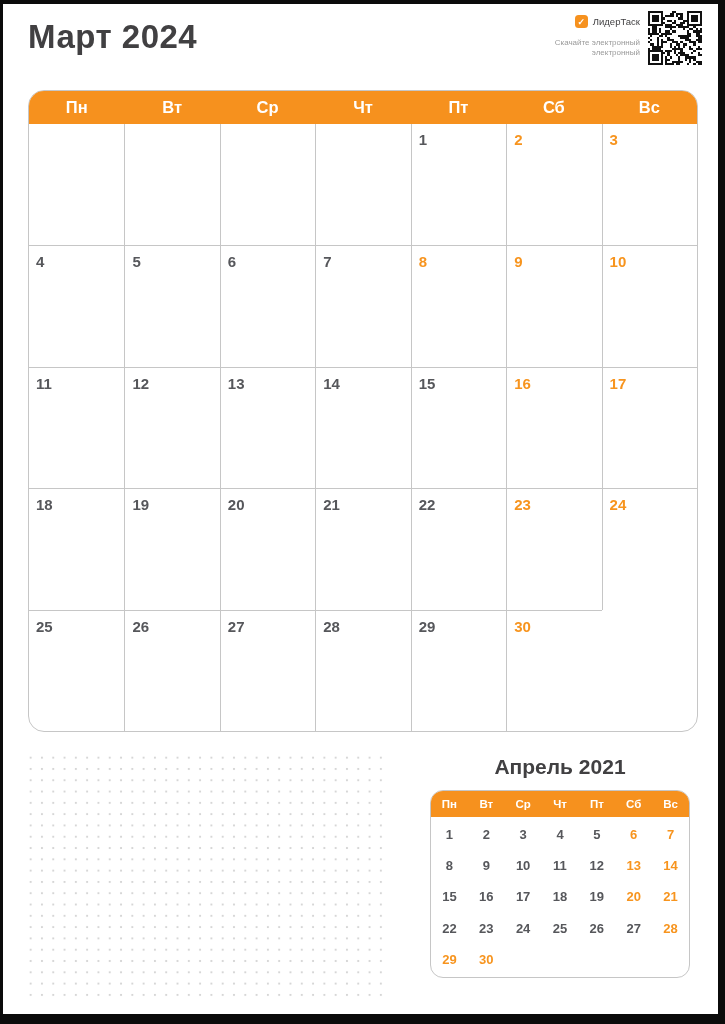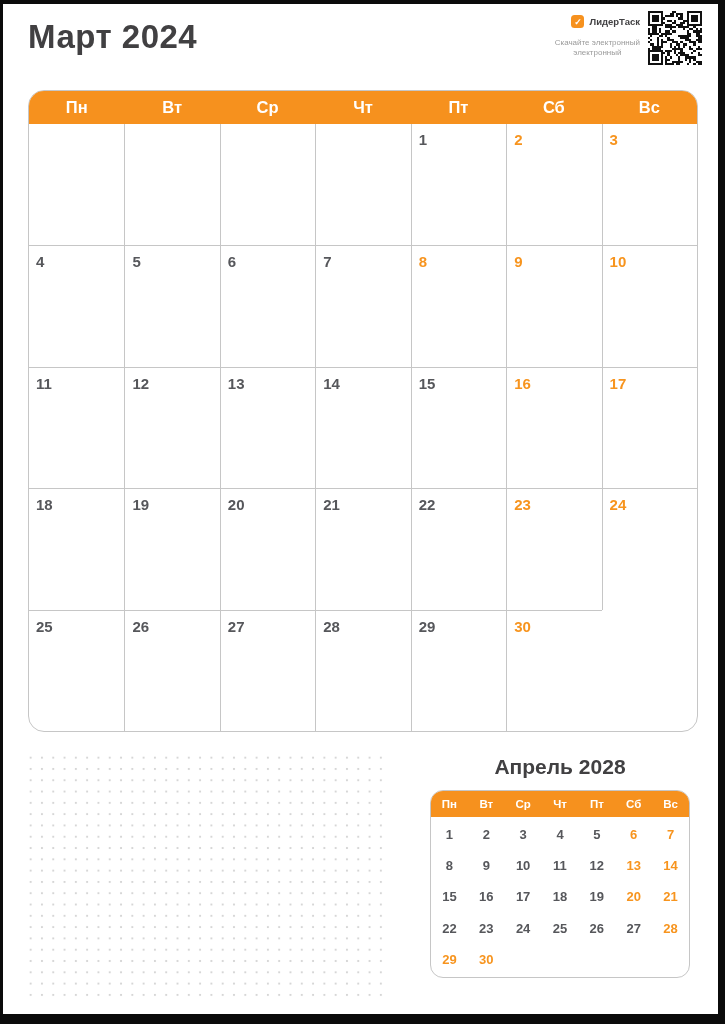--- a/index.html
+++ b/index.html
@@ -25,24 +25,24 @@
   .brand-row{
     position:absolute;top:15px;right:85px;
     display:flex;align-items:center;gap:5px;
   }
   .brand-logo{
     width:13px;height:13px;border-radius:3.5px;
     background:var(--accent);
     color:#fff;font-size:9px;font-weight:bold;
     display:flex;align-items:center;justify-content:center;
   }
-  .brand-name{font-size:9.5px;font-weight:bold;color:var(--title);}
+  .brand-name{font-size:9.5px;font-weight:normal;color:var(--title);}
   .brand-tagline{
     position:absolute;top:38px;right:85px;
-    text-align:center;font-size:8px;line-height:10px;color:var(--muted);
+    text-align:right;font-size:8px;line-height:10px;color:var(--muted);
   }
   .qr{
     position:absolute;left:648px;top:11px;width:54px;height:54px;
   }
   .qr svg{width:100%;height:100%;display:block;}
 
   
   .main-cal{
     position:absolute;left:28px;top:90px;width:670px;height:642px;
     border:1px solid var(--grid);border-radius:16px;
@@ -493,21 +493,21 @@
         <div class="cell bt bl"><span class="num">26</span></div>
         <div class="cell bt bl"><span class="num">27</span></div>
         <div class="cell bt bl"><span class="num">28</span></div>
         <div class="cell bt bl"><span class="num">29</span></div>
         <div class="cell bt bl"><span class="num hl">30</span></div>
       </div>
   </div>
 
   <div class="dots"></div>
 
-  <div class="mini-title">Апрель 2028</div>
+  <div class="mini-title">Апрель 2021</div>
   <div class="mini-cal">
     <div class="mini-header" id="mini-weekdays">
         <div class="wd">Пн</div>
         <div class="wd">Вт</div>
         <div class="wd">Ср</div>
         <div class="wd">Чт</div>
         <div class="wd">Пт</div>
         <div class="wd">Сб</div>
         <div class="wd">Вс</div>
       </div>

